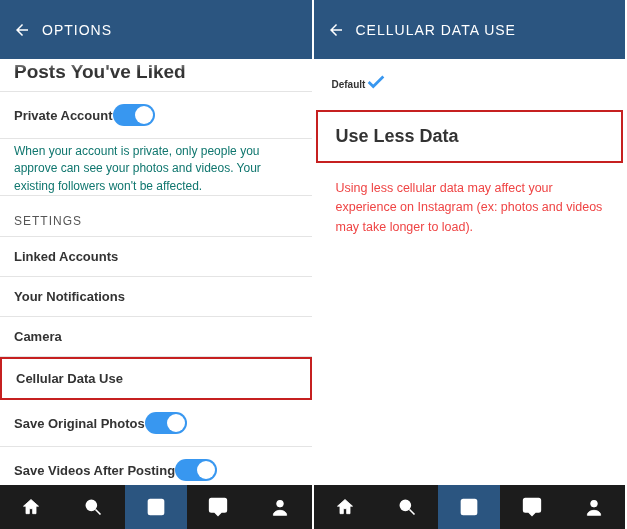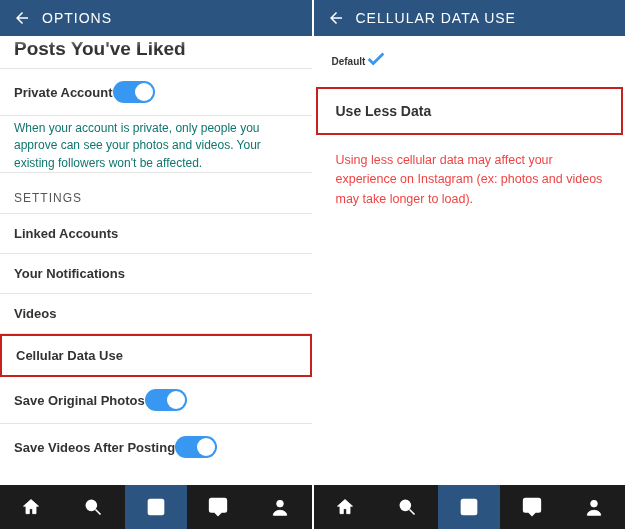--- a/index.html
+++ b/index.html
@@ -15,21 +15,21 @@
   .screen {
     flex: 1;
     display: flex;
     flex-direction: column;
     position: relative;
     border-right: 2px solid #fff;
   }
   .header {
     background: #2b5580;
     color: #fff;
-    height: 36px;
+    height: 59px;
     display: flex;
     align-items: center;
     padding: 0 10px;
     font-size: 14px;
     letter-spacing: 1px;
     font-weight: 500;
   }
   .header .back {
     width: 24px; height: 24px;
     display: flex; align-items: center; justify-content: center;
@@ -125,21 +125,21 @@
     padding: 12px 18px;
     font-size: 10px;
     font-weight: 600;
     color: #333;
     display: flex;
     align-items: center;
   }
   .r-highlight {
     border: 2px solid #c62020;
     padding: 14px 18px;
-    font-size: 14px;
+    font-size: 18px;
     font-weight: 600;
     color: #333;
     margin: 0 2px;
   }
   .r-desc {
     font-size: 12.5px;
     color: #ef4444;
     line-height: 1.55;
     padding: 16px 22px;
   }
@@ -165,21 +165,21 @@
     </div>
     <div class="desc">When your account is private, only people you approve can see your photos and videos. Your existing followers won't be affected.</div>
     <div class="section-title">SETTINGS</div>
     <div class="row">
       <span>Linked Accounts</span>
     </div>
     <div class="row">
       <span>Your Notifications</span>
     </div>
     <div class="row">
-      <span>Videos</span>
+      <span>Camera</span>
     </div>
     <div class="row highlight">
       <span>Cellular Data Use</span>
     </div>
     <div class="row">
       <span>Save Original Photos</span>
       <div class="toggle"></div>
     </div>
     <div class="row noborder">
       <span>Save Videos After Posting</span>

